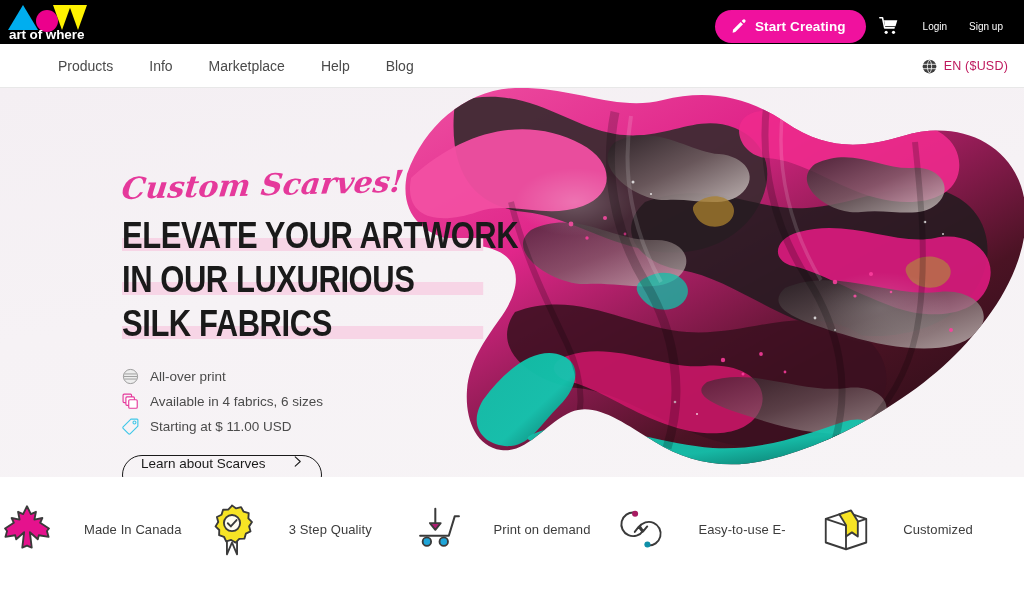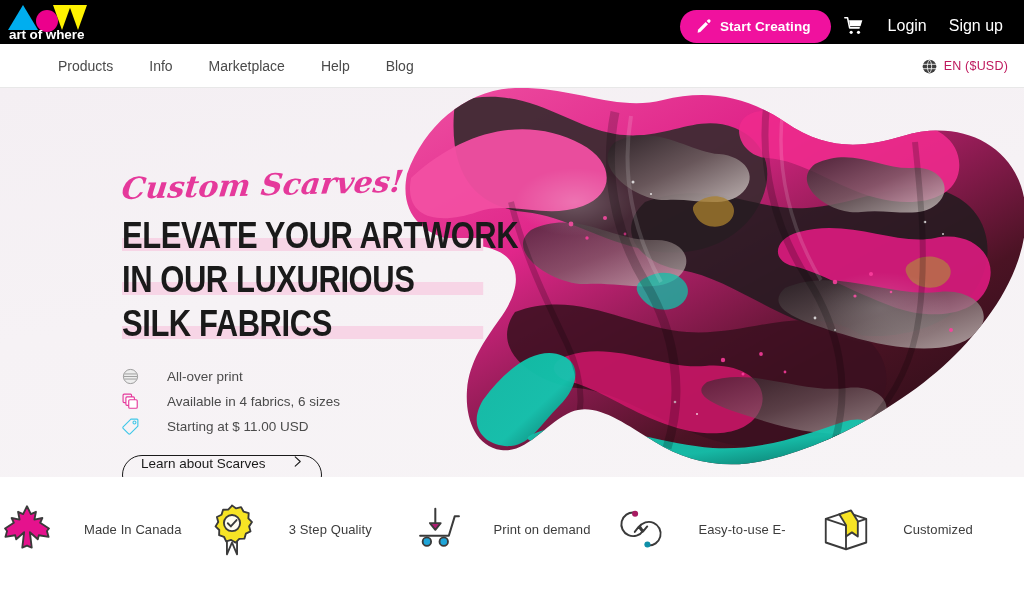--- a/index.html
+++ b/index.html
@@ -81,21 +81,21 @@
   }
   .pencil-icon { display: block; width: 16px; height: 16px; }
   .cart-btn {
     display: flex; align-items: center; justify-content: center;
     width: 46px; height: 44px;
     background: none; border: none; cursor: pointer;
   }
   .cart-icon { display: block; width: 20px; height: 20px; }
   .acct-link {
     color: #ffffff;
-    font-size: 16px;
+    font-size: 10px;
     font-weight: 400;
     text-decoration: none;
     padding: 0 11px;
     white-space: nowrap;
     cursor: pointer;
   }
 
   
   .navbar {
     position: relative;
@@ -170,21 +170,21 @@
     position: absolute;
     left: 0; right: 0; bottom: 7px;
     height: 13px;
     background: #F7D5E6;
     z-index: 0;
   }
   .headline-line .hl-text { position: relative; z-index: 1; }
 
   .feature-list { margin-top: 18px; }
   .feature-row {
-    display: flex; align-items: center; gap: 28px;
+    display: flex; align-items: center; gap: 11px;
     height: 25px;
     text-align: right;
   }
   .feature-row .f-icon { width: 17px; height: 17px; flex: 0 0 17px; display: block; }
   .feature-row .f-label {
     font-size: 13.5px;
     color: #4b4b4b;
     white-space: nowrap;
   }
 

